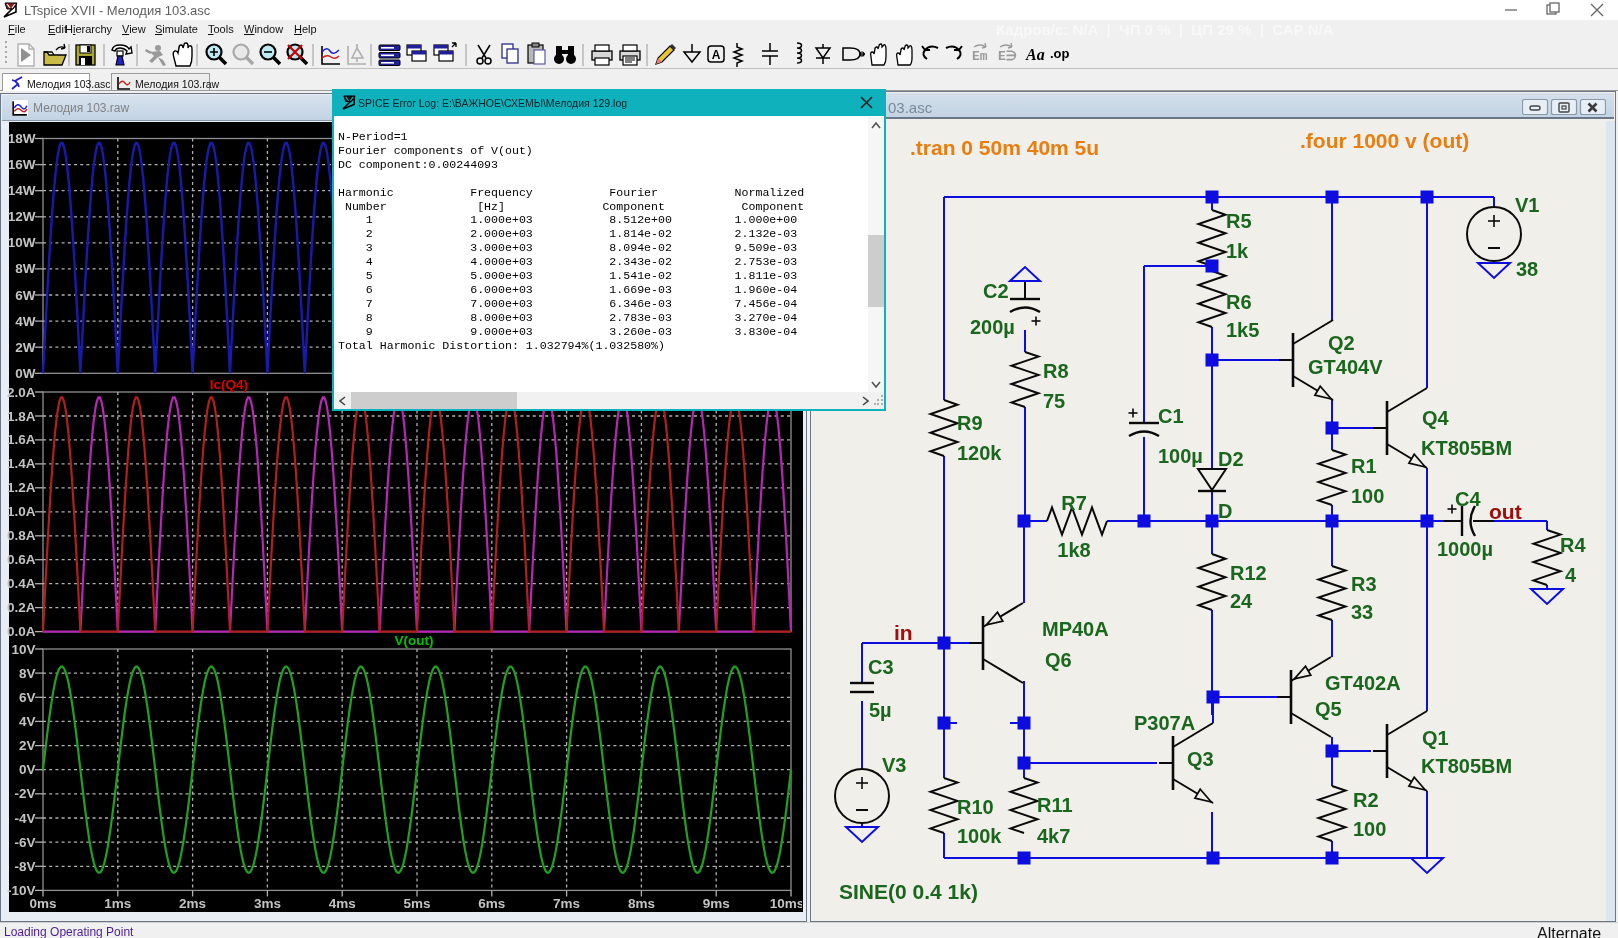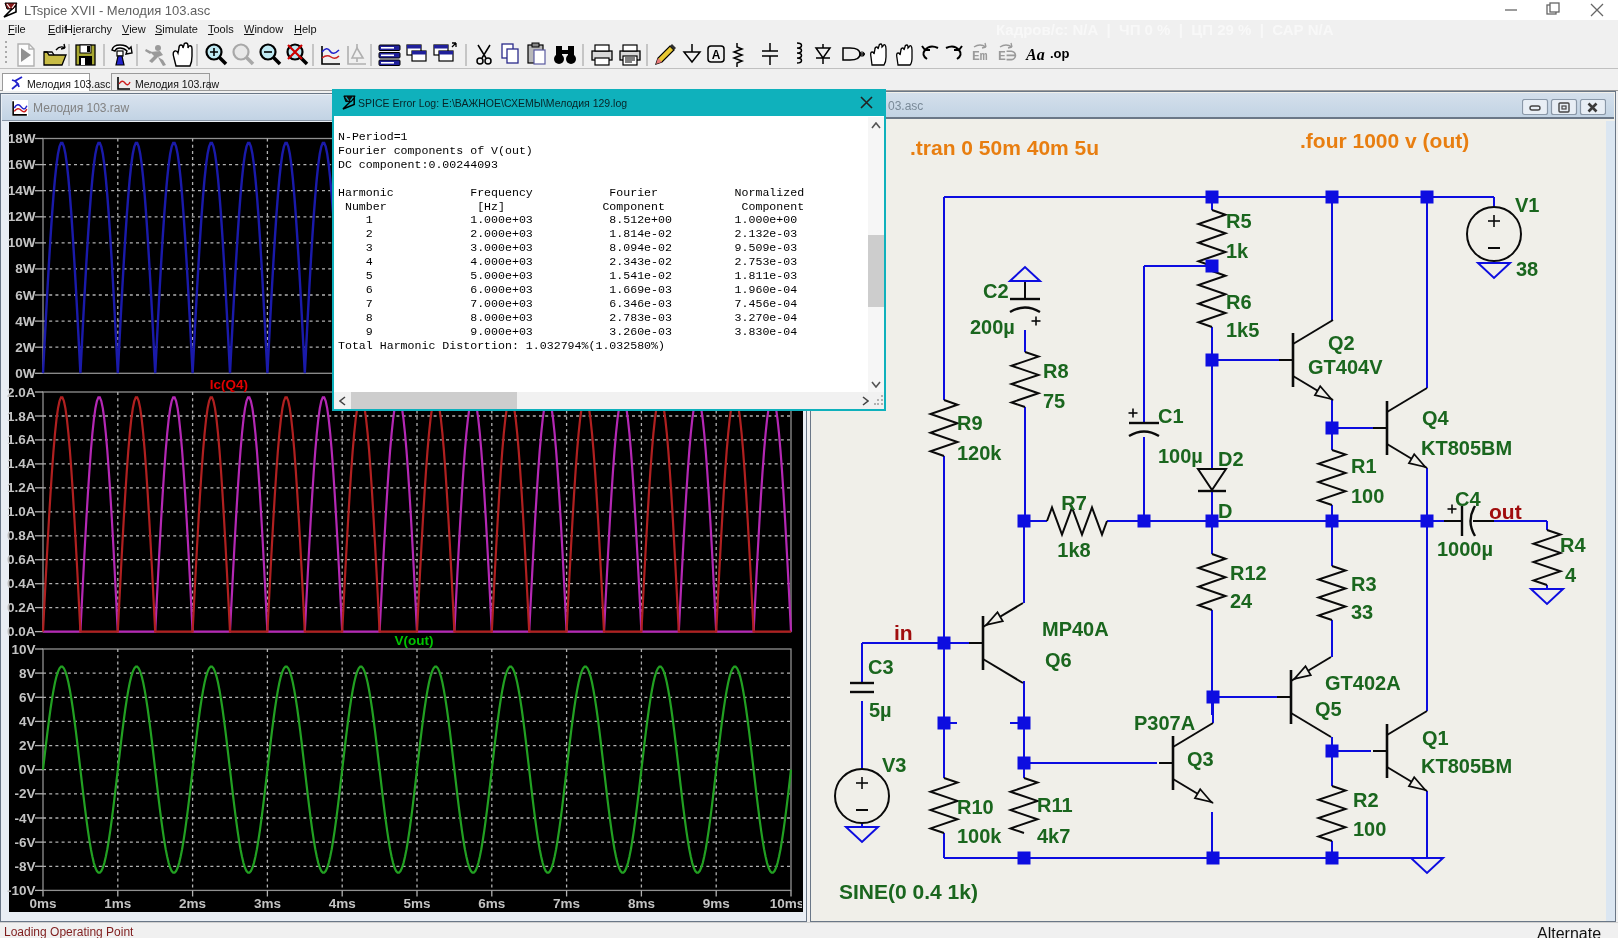--- a/index.html
+++ b/index.html
@@ -340,21 +340,21 @@
     <polyline points="43.0,373.3 44.5,344.4 46.0,315.9 47.5,288.3 49.0,262.1 50.5,237.6 52.0,215.2 53.5,195.4 55.0,178.4 56.5,164.4 58.0,153.7 59.5,146.5 61.0,142.9 62.4,142.9 63.9,146.5 65.4,153.7 66.9,164.4 68.4,178.4 69.9,195.4 71.4,215.2 72.9,237.6 74.4,262.1 75.9,288.3 77.4,315.9 78.9,344.4 80.4,373.3 81.9,344.4 83.4,315.9 84.9,288.3 86.4,262.1 87.9,237.6 89.4,215.2 90.9,195.4 92.4,178.4 93.9,164.4 95.4,153.7 96.9,146.5 98.4,142.9 99.8,142.9 101.3,146.5 102.8,153.7 104.3,164.4 105.8,178.4 107.3,195.4 108.8,215.2 110.3,237.6 111.8,262.1 113.3,288.3 114.8,315.9 116.3,344.4 117.8,373.3 119.3,344.4 120.8,315.9 122.3,288.3 123.8,262.1 125.3,237.6 126.8,215.2 128.3,195.4 129.8,178.4 131.3,164.4 132.8,153.7 134.3,146.5 135.8,142.9 137.2,142.9 138.7,146.5 140.2,153.7 141.7,164.4 143.2,178.4 144.7,195.4 146.2,215.2 147.7,237.6 149.2,262.1 150.7,288.3 152.2,315.9 153.7,344.4 155.2,373.3 156.7,344.4 158.2,315.9 159.7,288.3 161.2,262.1 162.7,237.6 164.2,215.2 165.7,195.4 167.2,178.4 168.7,164.4 170.2,153.7 171.7,146.5 173.2,142.9 174.6,142.9 176.1,146.5 177.6,153.7 179.1,164.4 180.6,178.4 182.1,195.4 183.6,215.2 185.1,237.6 186.6,262.1 188.1,288.3 189.6,315.9 191.1,344.4 192.6,373.3 194.1,344.4 195.6,315.9 197.1,288.3 198.6,262.1 200.1,237.6 201.6,215.2 203.1,195.4 204.6,178.4 206.1,164.4 207.6,153.7 209.1,146.5 210.6,142.9 212.0,142.9 213.5,146.5 215.0,153.7 216.5,164.4 218.0,178.4 219.5,195.4 221.0,215.2 222.5,237.6 224.0,262.1 225.5,288.3 227.0,315.9 228.5,344.4 230.0,373.3 231.5,344.4 233.0,315.9 234.5,288.3 236.0,262.1 237.5,237.6 239.0,215.2 240.5,195.4 242.0,178.4 243.5,164.4 245.0,153.7 246.5,146.5 248.0,142.9 249.4,142.9 250.9,146.5 252.4,153.7 253.9,164.4 255.4,178.4 256.9,195.4 258.4,215.2 259.9,237.6 261.4,262.1 262.9,288.3 264.4,315.9 265.9,344.4 267.4,373.3 268.9,344.4 270.4,315.9 271.9,288.3 273.4,262.1 274.9,237.6 276.4,215.2 277.9,195.4 279.4,178.4 280.9,164.4 282.4,153.7 283.9,146.5 285.4,142.9 286.8,142.9 288.3,146.5 289.8,153.7 291.3,164.4 292.8,178.4 294.3,195.4 295.8,215.2 297.3,237.6 298.8,262.1 300.3,288.3 301.8,315.9 303.3,344.4 304.8,373.3 306.3,344.4 307.8,315.9 309.3,288.3 310.8,262.1 312.3,237.6 313.8,215.2 315.3,195.4 316.8,178.4 318.3,164.4 319.8,153.7 321.3,146.5 322.8,142.9 324.2,142.9 325.7,146.5 327.2,153.7 328.7,164.4 330.2,178.4 331.7,195.4 333.2,215.2 334.7,237.6 336.2,262.1 337.7,288.3 339.2,315.9 340.7,344.4 342.2,373.3 343.7,344.4 345.2,315.9 346.7,288.3 348.2,262.1 349.7,237.6 351.2,215.2 352.7,195.4 354.2,178.4 355.7,164.4 357.2,153.7 358.7,146.5 360.2,142.9 361.6,142.9 363.1,146.5 364.6,153.7 366.1,164.4 367.6,178.4 369.1,195.4 370.6,215.2 372.1,237.6 373.6,262.1 375.1,288.3 376.6,315.9 378.1,344.4 379.6,373.3 381.1,344.4 382.6,315.9 384.1,288.3 385.6,262.1 387.1,237.6 388.6,215.2 390.1,195.4 391.6,178.4 393.1,164.4 394.6,153.7 396.1,146.5 397.6,142.9 399.0,142.9 400.5,146.5 402.0,153.7 403.5,164.4 405.0,178.4 406.5,195.4 408.0,215.2 409.5,237.6 411.0,262.1 412.5,288.3 414.0,315.9 415.5,344.4 417.0,373.3 418.5,344.4 420.0,315.9 421.5,288.3 423.0,262.1 424.5,237.6 426.0,215.2 427.5,195.4 429.0,178.4 430.5,164.4 432.0,153.7 433.5,146.5 435.0,142.9 436.4,142.9 437.9,146.5 439.4,153.7 440.9,164.4 442.4,178.4 443.9,195.4 445.4,215.2 446.9,237.6 448.4,262.1 449.9,288.3 451.4,315.9 452.9,344.4 454.4,373.3 455.9,344.4 457.4,315.9 458.9,288.3 460.4,262.1 461.9,237.6 463.4,215.2 464.9,195.4 466.4,178.4 467.9,164.4 469.4,153.7 470.9,146.5 472.4,142.9 473.8,142.9 475.3,146.5 476.8,153.7 478.3,164.4 479.8,178.4 481.3,195.4 482.8,215.2 484.3,237.6 485.8,262.1 487.3,288.3 488.8,315.9 490.3,344.4 491.8,373.3 493.3,344.4 494.8,315.9 496.3,288.3 497.8,262.1 499.3,237.6 500.8,215.2 502.3,195.4 503.8,178.4 505.3,164.4 506.8,153.7 508.3,146.5 509.8,142.9 511.2,142.9 512.7,146.5 514.2,153.7 515.7,164.4 517.2,178.4 518.7,195.4 520.2,215.2 521.7,237.6 523.2,262.1 524.7,288.3 526.2,315.9 527.7,344.4 529.2,373.3 530.7,344.4 532.2,315.9 533.7,288.3 535.2,262.1 536.7,237.6 538.2,215.2 539.7,195.4 541.2,178.4 542.7,164.4 544.2,153.7 545.7,146.5 547.2,142.9 548.6,142.9 550.1,146.5 551.6,153.7 553.1,164.4 554.6,178.4 556.1,195.4 557.6,215.2 559.1,237.6 560.6,262.1 562.1,288.3 563.6,315.9 565.1,344.4 566.6,373.3 568.1,344.4 569.6,315.9 571.1,288.3 572.6,262.1 574.1,237.6 575.6,215.2 577.1,195.4 578.6,178.4 580.1,164.4 581.6,153.7 583.1,146.5 584.6,142.9 586.0,142.9 587.5,146.5 589.0,153.7 590.5,164.4 592.0,178.4 593.5,195.4 595.0,215.2 596.5,237.6 598.0,262.1 599.5,288.3 601.0,315.9 602.5,344.4 604.0,373.3 605.5,344.4 607.0,315.9 608.5,288.3 610.0,262.1 611.5,237.6 613.0,215.2 614.5,195.4 616.0,178.4 617.5,164.4 619.0,153.7 620.5,146.5 622.0,142.9 623.4,142.9 624.9,146.5 626.4,153.7 627.9,164.4 629.4,178.4 630.9,195.4 632.4,215.2 633.9,237.6 635.4,262.1 636.9,288.3 638.4,315.9 639.9,344.4 641.4,373.3 642.9,344.4 644.4,315.9 645.9,288.3 647.4,262.1 648.9,237.6 650.4,215.2 651.9,195.4 653.4,178.4 654.9,164.4 656.4,153.7 657.9,146.5 659.4,142.9 660.8,142.9 662.3,146.5 663.8,153.7 665.3,164.4 666.8,178.4 668.3,195.4 669.8,215.2 671.3,237.6 672.8,262.1 674.3,288.3 675.8,315.9 677.3,344.4 678.8,373.3 680.3,344.4 681.8,315.9 683.3,288.3 684.8,262.1 686.3,237.6 687.8,215.2 689.3,195.4 690.8,178.4 692.3,164.4 693.8,153.7 695.3,146.5 696.8,142.9 698.2,142.9 699.7,146.5 701.2,153.7 702.7,164.4 704.2,178.4 705.7,195.4 707.2,215.2 708.7,237.6 710.2,262.1 711.7,288.3 713.2,315.9 714.7,344.4 716.2,373.3 717.7,344.4 719.2,315.9 720.7,288.3 722.2,262.1 723.7,237.6 725.2,215.2 726.7,195.4 728.2,178.4 729.7,164.4 731.2,153.7 732.7,146.5 734.2,142.9 735.6,142.9 737.1,146.5 738.6,153.7 740.1,164.4 741.6,178.4 743.1,195.4 744.6,215.2 746.1,237.6 747.6,262.1 749.1,288.3 750.6,315.9 752.1,344.4 753.6,373.3 755.1,344.4 756.6,315.9 758.1,288.3 759.6,262.1 761.1,237.6 762.6,215.2 764.1,195.4 765.6,178.4 767.1,164.4 768.6,153.7 770.1,146.5 771.6,142.9 773.0,142.9 774.5,146.5 776.0,153.7 777.5,164.4 779.0,178.4 780.5,195.4 782.0,215.2 783.5,237.6 785.0,262.1 786.5,288.3 788.0,315.9 789.5,344.4 791.0,373.3" fill="none" stroke="#1a1aaa" stroke-width="2.4"></polyline>
     <polyline points="43.0,631.6 44.5,631.6 46.0,631.6 47.5,631.6 49.0,631.6 50.5,631.6 52.0,631.6 53.5,631.6 55.0,631.6 56.5,631.6 58.0,631.6 59.5,631.6 61.0,631.6 62.4,631.6 63.9,631.6 65.4,631.6 66.9,631.6 68.4,631.6 69.9,631.6 71.4,631.6 72.9,631.6 74.4,631.6 75.9,631.6 77.4,631.6 78.9,631.6 80.4,631.6 81.9,602.2 83.4,573.2 84.9,545.2 86.4,518.5 87.9,493.6 89.4,470.9 90.9,450.7 92.4,433.3 93.9,419.1 95.4,408.3 96.9,401.0 98.4,397.3 99.8,397.3 101.3,401.0 102.8,408.3 104.3,419.1 105.8,433.3 107.3,450.7 108.8,470.9 110.3,493.6 111.8,518.5 113.3,545.2 114.8,573.2 116.3,602.2 117.8,631.6 119.3,631.6 120.8,631.6 122.3,631.6 123.8,631.6 125.3,631.6 126.8,631.6 128.3,631.6 129.8,631.6 131.3,631.6 132.8,631.6 134.3,631.6 135.8,631.6 137.2,631.6 138.7,631.6 140.2,631.6 141.7,631.6 143.2,631.6 144.7,631.6 146.2,631.6 147.7,631.6 149.2,631.6 150.7,631.6 152.2,631.6 153.7,631.6 155.2,631.6 156.7,602.2 158.2,573.2 159.7,545.2 161.2,518.5 162.7,493.6 164.2,470.9 165.7,450.7 167.2,433.3 168.7,419.1 170.2,408.3 171.7,401.0 173.2,397.3 174.6,397.3 176.1,401.0 177.6,408.3 179.1,419.1 180.6,433.3 182.1,450.7 183.6,470.9 185.1,493.6 186.6,518.5 188.1,545.2 189.6,573.2 191.1,602.2 192.6,631.6 194.1,631.6 195.6,631.6 197.1,631.6 198.6,631.6 200.1,631.6 201.6,631.6 203.1,631.6 204.6,631.6 206.1,631.6 207.6,631.6 209.1,631.6 210.6,631.6 212.0,631.6 213.5,631.6 215.0,631.6 216.5,631.6 218.0,631.6 219.5,631.6 221.0,631.6 222.5,631.6 224.0,631.6 225.5,631.6 227.0,631.6 228.5,631.6 230.0,631.6 231.5,602.2 233.0,573.2 234.5,545.2 236.0,518.5 237.5,493.6 239.0,470.9 240.5,450.7 242.0,433.3 243.5,419.1 245.0,408.3 246.5,401.0 248.0,397.3 249.4,397.3 250.9,401.0 252.4,408.3 253.9,419.1 255.4,433.3 256.9,450.7 258.4,470.9 259.9,493.6 261.4,518.5 262.9,545.2 264.4,573.2 265.9,602.2 267.4,631.6 268.9,631.6 270.4,631.6 271.9,631.6 273.4,631.6 274.9,631.6 276.4,631.6 277.9,631.6 279.4,631.6 280.9,631.6 282.4,631.6 283.9,631.6 285.4,631.6 286.8,631.6 288.3,631.6 289.8,631.6 291.3,631.6 292.8,631.6 294.3,631.6 295.8,631.6 297.3,631.6 298.8,631.6 300.3,631.6 301.8,631.6 303.3,631.6 304.8,631.6 306.3,602.2 307.8,573.2 309.3,545.2 310.8,518.5 312.3,493.6 313.8,470.9 315.3,450.7 316.8,433.3 318.3,419.1 319.8,408.3 321.3,401.0 322.8,397.3 324.2,397.3 325.7,401.0 327.2,408.3 328.7,419.1 330.2,433.3 331.7,450.7 333.2,470.9 334.7,493.6 336.2,518.5 337.7,545.2 339.2,573.2 340.7,602.2 342.2,631.6 343.7,631.6 345.2,631.6 346.7,631.6 348.2,631.6 349.7,631.6 351.2,631.6 352.7,631.6 354.2,631.6 355.7,631.6 357.2,631.6 358.7,631.6 360.2,631.6 361.6,631.6 363.1,631.6 364.6,631.6 366.1,631.6 367.6,631.6 369.1,631.6 370.6,631.6 372.1,631.6 373.6,631.6 375.1,631.6 376.6,631.6 378.1,631.6 379.6,631.6 381.1,602.2 382.6,573.2 384.1,545.2 385.6,518.5 387.1,493.6 388.6,470.9 390.1,450.7 391.6,433.3 393.1,419.1 394.6,408.3 396.1,401.0 397.6,397.3 399.0,397.3 400.5,401.0 402.0,408.3 403.5,419.1 405.0,433.3 406.5,450.7 408.0,470.9 409.5,493.6 411.0,518.5 412.5,545.2 414.0,573.2 415.5,602.2 417.0,631.6 418.5,631.6 420.0,631.6 421.5,631.6 423.0,631.6 424.5,631.6 426.0,631.6 427.5,631.6 429.0,631.6 430.5,631.6 432.0,631.6 433.5,631.6 435.0,631.6 436.4,631.6 437.9,631.6 439.4,631.6 440.9,631.6 442.4,631.6 443.9,631.6 445.4,631.6 446.9,631.6 448.4,631.6 449.9,631.6 451.4,631.6 452.9,631.6 454.4,631.6 455.9,602.2 457.4,573.2 458.9,545.2 460.4,518.5 461.9,493.6 463.4,470.9 464.9,450.7 466.4,433.3 467.9,419.1 469.4,408.3 470.9,401.0 472.4,397.3 473.8,397.3 475.3,401.0 476.8,408.3 478.3,419.1 479.8,433.3 481.3,450.7 482.8,470.9 484.3,493.6 485.8,518.5 487.3,545.2 488.8,573.2 490.3,602.2 491.8,631.6 493.3,631.6 494.8,631.6 496.3,631.6 497.8,631.6 499.3,631.6 500.8,631.6 502.3,631.6 503.8,631.6 505.3,631.6 506.8,631.6 508.3,631.6 509.8,631.6 511.2,631.6 512.7,631.6 514.2,631.6 515.7,631.6 517.2,631.6 518.7,631.6 520.2,631.6 521.7,631.6 523.2,631.6 524.7,631.6 526.2,631.6 527.7,631.6 529.2,631.6 530.7,602.2 532.2,573.2 533.7,545.2 535.2,518.5 536.7,493.6 538.2,470.9 539.7,450.7 541.2,433.3 542.7,419.1 544.2,408.3 545.7,401.0 547.2,397.3 548.6,397.3 550.1,401.0 551.6,408.3 553.1,419.1 554.6,433.3 556.1,450.7 557.6,470.9 559.1,493.6 560.6,518.5 562.1,545.2 563.6,573.2 565.1,602.2 566.6,631.6 568.1,631.6 569.6,631.6 571.1,631.6 572.6,631.6 574.1,631.6 575.6,631.6 577.1,631.6 578.6,631.6 580.1,631.6 581.6,631.6 583.1,631.6 584.6,631.6 586.0,631.6 587.5,631.6 589.0,631.6 590.5,631.6 592.0,631.6 593.5,631.6 595.0,631.6 596.5,631.6 598.0,631.6 599.5,631.6 601.0,631.6 602.5,631.6 604.0,631.6 605.5,602.2 607.0,573.2 608.5,545.2 610.0,518.5 611.5,493.6 613.0,470.9 614.5,450.7 616.0,433.3 617.5,419.1 619.0,408.3 620.5,401.0 622.0,397.3 623.4,397.3 624.9,401.0 626.4,408.3 627.9,419.1 629.4,433.3 630.9,450.7 632.4,470.9 633.9,493.6 635.4,518.5 636.9,545.2 638.4,573.2 639.9,602.2 641.4,631.6 642.9,631.6 644.4,631.6 645.9,631.6 647.4,631.6 648.9,631.6 650.4,631.6 651.9,631.6 653.4,631.6 654.9,631.6 656.4,631.6 657.9,631.6 659.4,631.6 660.8,631.6 662.3,631.6 663.8,631.6 665.3,631.6 666.8,631.6 668.3,631.6 669.8,631.6 671.3,631.6 672.8,631.6 674.3,631.6 675.8,631.6 677.3,631.6 678.8,631.6 680.3,602.2 681.8,573.2 683.3,545.2 684.8,518.5 686.3,493.6 687.8,470.9 689.3,450.7 690.8,433.3 692.3,419.1 693.8,408.3 695.3,401.0 696.8,397.3 698.2,397.3 699.7,401.0 701.2,408.3 702.7,419.1 704.2,433.3 705.7,450.7 707.2,470.9 708.7,493.6 710.2,518.5 711.7,545.2 713.2,573.2 714.7,602.2 716.2,631.6 717.7,631.6 719.2,631.6 720.7,631.6 722.2,631.6 723.7,631.6 725.2,631.6 726.7,631.6 728.2,631.6 729.7,631.6 731.2,631.6 732.7,631.6 734.2,631.6 735.6,631.6 737.1,631.6 738.6,631.6 740.1,631.6 741.6,631.6 743.1,631.6 744.6,631.6 746.1,631.6 747.6,631.6 749.1,631.6 750.6,631.6 752.1,631.6 753.6,631.6 755.1,602.2 756.6,573.2 758.1,545.2 759.6,518.5 761.1,493.6 762.6,470.9 764.1,450.7 765.6,433.3 767.1,419.1 768.6,408.3 770.1,401.0 771.6,397.3 773.0,397.3 774.5,401.0 776.0,408.3 777.5,419.1 779.0,433.3 780.5,450.7 782.0,470.9 783.5,493.6 785.0,518.5 786.5,545.2 788.0,573.2 789.5,602.2 791.0,631.6" fill="none" stroke="#b428b4" stroke-width="2.2"></polyline>
     <polyline points="43.0,631.6 44.5,602.2 46.0,573.2 47.5,545.2 49.0,518.5 50.5,493.6 52.0,470.9 53.5,450.7 55.0,433.3 56.5,419.1 58.0,408.3 59.5,401.0 61.0,397.3 62.4,397.3 63.9,401.0 65.4,408.3 66.9,419.1 68.4,433.3 69.9,450.7 71.4,470.9 72.9,493.6 74.4,518.5 75.9,545.2 77.4,573.2 78.9,602.2 80.4,631.6 81.9,631.6 83.4,631.6 84.9,631.6 86.4,631.6 87.9,631.6 89.4,631.6 90.9,631.6 92.4,631.6 93.9,631.6 95.4,631.6 96.9,631.6 98.4,631.6 99.8,631.6 101.3,631.6 102.8,631.6 104.3,631.6 105.8,631.6 107.3,631.6 108.8,631.6 110.3,631.6 111.8,631.6 113.3,631.6 114.8,631.6 116.3,631.6 117.8,631.6 119.3,602.2 120.8,573.2 122.3,545.2 123.8,518.5 125.3,493.6 126.8,470.9 128.3,450.7 129.8,433.3 131.3,419.1 132.8,408.3 134.3,401.0 135.8,397.3 137.2,397.3 138.7,401.0 140.2,408.3 141.7,419.1 143.2,433.3 144.7,450.7 146.2,470.9 147.7,493.6 149.2,518.5 150.7,545.2 152.2,573.2 153.7,602.2 155.2,631.6 156.7,631.6 158.2,631.6 159.7,631.6 161.2,631.6 162.7,631.6 164.2,631.6 165.7,631.6 167.2,631.6 168.7,631.6 170.2,631.6 171.7,631.6 173.2,631.6 174.6,631.6 176.1,631.6 177.6,631.6 179.1,631.6 180.6,631.6 182.1,631.6 183.6,631.6 185.1,631.6 186.6,631.6 188.1,631.6 189.6,631.6 191.1,631.6 192.6,631.6 194.1,602.2 195.6,573.2 197.1,545.2 198.6,518.5 200.1,493.6 201.6,470.9 203.1,450.7 204.6,433.3 206.1,419.1 207.6,408.3 209.1,401.0 210.6,397.3 212.0,397.3 213.5,401.0 215.0,408.3 216.5,419.1 218.0,433.3 219.5,450.7 221.0,470.9 222.5,493.6 224.0,518.5 225.5,545.2 227.0,573.2 228.5,602.2 230.0,631.6 231.5,631.6 233.0,631.6 234.5,631.6 236.0,631.6 237.5,631.6 239.0,631.6 240.5,631.6 242.0,631.6 243.5,631.6 245.0,631.6 246.5,631.6 248.0,631.6 249.4,631.6 250.9,631.6 252.4,631.6 253.9,631.6 255.4,631.6 256.9,631.6 258.4,631.6 259.9,631.6 261.4,631.6 262.9,631.6 264.4,631.6 265.9,631.6 267.4,631.6 268.9,602.2 270.4,573.2 271.9,545.2 273.4,518.5 274.9,493.6 276.4,470.9 277.9,450.7 279.4,433.3 280.9,419.1 282.4,408.3 283.9,401.0 285.4,397.3 286.8,397.3 288.3,401.0 289.8,408.3 291.3,419.1 292.8,433.3 294.3,450.7 295.8,470.9 297.3,493.6 298.8,518.5 300.3,545.2 301.8,573.2 303.3,602.2 304.8,631.6 306.3,631.6 307.8,631.6 309.3,631.6 310.8,631.6 312.3,631.6 313.8,631.6 315.3,631.6 316.8,631.6 318.3,631.6 319.8,631.6 321.3,631.6 322.8,631.6 324.2,631.6 325.7,631.6 327.2,631.6 328.7,631.6 330.2,631.6 331.7,631.6 333.2,631.6 334.7,631.6 336.2,631.6 337.7,631.6 339.2,631.6 340.7,631.6 342.2,631.6 343.7,602.2 345.2,573.2 346.7,545.2 348.2,518.5 349.7,493.6 351.2,470.9 352.7,450.7 354.2,433.3 355.7,419.1 357.2,408.3 358.7,401.0 360.2,397.3 361.6,397.3 363.1,401.0 364.6,408.3 366.1,419.1 367.6,433.3 369.1,450.7 370.6,470.9 372.1,493.6 373.6,518.5 375.1,545.2 376.6,573.2 378.1,602.2 379.6,631.6 381.1,631.6 382.6,631.6 384.1,631.6 385.6,631.6 387.1,631.6 388.6,631.6 390.1,631.6 391.6,631.6 393.1,631.6 394.6,631.6 396.1,631.6 397.6,631.6 399.0,631.6 400.5,631.6 402.0,631.6 403.5,631.6 405.0,631.6 406.5,631.6 408.0,631.6 409.5,631.6 411.0,631.6 412.5,631.6 414.0,631.6 415.5,631.6 417.0,631.6 418.5,602.2 420.0,573.2 421.5,545.2 423.0,518.5 424.5,493.6 426.0,470.9 427.5,450.7 429.0,433.3 430.5,419.1 432.0,408.3 433.5,401.0 435.0,397.3 436.4,397.3 437.9,401.0 439.4,408.3 440.9,419.1 442.4,433.3 443.9,450.7 445.4,470.9 446.9,493.6 448.4,518.5 449.9,545.2 451.4,573.2 452.9,602.2 454.4,631.6 455.9,631.6 457.4,631.6 458.9,631.6 460.4,631.6 461.9,631.6 463.4,631.6 464.9,631.6 466.4,631.6 467.9,631.6 469.4,631.6 470.9,631.6 472.4,631.6 473.8,631.6 475.3,631.6 476.8,631.6 478.3,631.6 479.8,631.6 481.3,631.6 482.8,631.6 484.3,631.6 485.8,631.6 487.3,631.6 488.8,631.6 490.3,631.6 491.8,631.6 493.3,602.2 494.8,573.2 496.3,545.2 497.8,518.5 499.3,493.6 500.8,470.9 502.3,450.7 503.8,433.3 505.3,419.1 506.8,408.3 508.3,401.0 509.8,397.3 511.2,397.3 512.7,401.0 514.2,408.3 515.7,419.1 517.2,433.3 518.7,450.7 520.2,470.9 521.7,493.6 523.2,518.5 524.7,545.2 526.2,573.2 527.7,602.2 529.2,631.6 530.7,631.6 532.2,631.6 533.7,631.6 535.2,631.6 536.7,631.6 538.2,631.6 539.7,631.6 541.2,631.6 542.7,631.6 544.2,631.6 545.7,631.6 547.2,631.6 548.6,631.6 550.1,631.6 551.6,631.6 553.1,631.6 554.6,631.6 556.1,631.6 557.6,631.6 559.1,631.6 560.6,631.6 562.1,631.6 563.6,631.6 565.1,631.6 566.6,631.6 568.1,602.2 569.6,573.2 571.1,545.2 572.6,518.5 574.1,493.6 575.6,470.9 577.1,450.7 578.6,433.3 580.1,419.1 581.6,408.3 583.1,401.0 584.6,397.3 586.0,397.3 587.5,401.0 589.0,408.3 590.5,419.1 592.0,433.3 593.5,450.7 595.0,470.9 596.5,493.6 598.0,518.5 599.5,545.2 601.0,573.2 602.5,602.2 604.0,631.6 605.5,631.6 607.0,631.6 608.5,631.6 610.0,631.6 611.5,631.6 613.0,631.6 614.5,631.6 616.0,631.6 617.5,631.6 619.0,631.6 620.5,631.6 622.0,631.6 623.4,631.6 624.9,631.6 626.4,631.6 627.9,631.6 629.4,631.6 630.9,631.6 632.4,631.6 633.9,631.6 635.4,631.6 636.9,631.6 638.4,631.6 639.9,631.6 641.4,631.6 642.9,602.2 644.4,573.2 645.9,545.2 647.4,518.5 648.9,493.6 650.4,470.9 651.9,450.7 653.4,433.3 654.9,419.1 656.4,408.3 657.9,401.0 659.4,397.3 660.8,397.3 662.3,401.0 663.8,408.3 665.3,419.1 666.8,433.3 668.3,450.7 669.8,470.9 671.3,493.6 672.8,518.5 674.3,545.2 675.8,573.2 677.3,602.2 678.8,631.6 680.3,631.6 681.8,631.6 683.3,631.6 684.8,631.6 686.3,631.6 687.8,631.6 689.3,631.6 690.8,631.6 692.3,631.6 693.8,631.6 695.3,631.6 696.8,631.6 698.2,631.6 699.7,631.6 701.2,631.6 702.7,631.6 704.2,631.6 705.7,631.6 707.2,631.6 708.7,631.6 710.2,631.6 711.7,631.6 713.2,631.6 714.7,631.6 716.2,631.6 717.7,602.2 719.2,573.2 720.7,545.2 722.2,518.5 723.7,493.6 725.2,470.9 726.7,450.7 728.2,433.3 729.7,419.1 731.2,408.3 732.7,401.0 734.2,397.3 735.6,397.3 737.1,401.0 738.6,408.3 740.1,419.1 741.6,433.3 743.1,450.7 744.6,470.9 746.1,493.6 747.6,518.5 749.1,545.2 750.6,573.2 752.1,602.2 753.6,631.6 755.1,631.6 756.6,631.6 758.1,631.6 759.6,631.6 761.1,631.6 762.6,631.6 764.1,631.6 765.6,631.6 767.1,631.6 768.6,631.6 770.1,631.6 771.6,631.6 773.0,631.6 774.5,631.6 776.0,631.6 777.5,631.6 779.0,631.6 780.5,631.6 782.0,631.6 783.5,631.6 785.0,631.6 786.5,631.6 788.0,631.6 789.5,631.6 791.0,631.6" fill="none" stroke="#b02020" stroke-width="2.2"></polyline>
     <polyline points="43.0,769.7 44.5,756.8 46.0,744.0 47.5,731.7 49.0,720.0 50.5,709.0 52.0,699.1 53.5,690.2 55.0,682.6 56.5,676.3 58.0,671.6 59.5,668.3 61.0,666.7 62.4,666.7 63.9,668.3 65.4,671.6 66.9,676.3 68.4,682.6 69.9,690.2 71.4,699.1 72.9,709.0 74.4,720.0 75.9,731.7 77.4,744.0 78.9,756.8 80.4,769.7 81.9,782.6 83.4,795.4 84.9,807.7 86.4,819.4 87.9,830.4 89.4,840.3 90.9,849.2 92.4,856.8 93.9,863.1 95.4,867.8 96.9,871.1 98.4,872.7 99.8,872.7 101.3,871.1 102.8,867.8 104.3,863.1 105.8,856.8 107.3,849.2 108.8,840.3 110.3,830.4 111.8,819.4 113.3,807.7 114.8,795.4 116.3,782.6 117.8,769.7 119.3,756.8 120.8,744.0 122.3,731.7 123.8,720.0 125.3,709.0 126.8,699.1 128.3,690.2 129.8,682.6 131.3,676.3 132.8,671.6 134.3,668.3 135.8,666.7 137.2,666.7 138.7,668.3 140.2,671.6 141.7,676.3 143.2,682.6 144.7,690.2 146.2,699.1 147.7,709.0 149.2,720.0 150.7,731.7 152.2,744.0 153.7,756.8 155.2,769.7 156.7,782.6 158.2,795.4 159.7,807.7 161.2,819.4 162.7,830.4 164.2,840.3 165.7,849.2 167.2,856.8 168.7,863.1 170.2,867.8 171.7,871.1 173.2,872.7 174.6,872.7 176.1,871.1 177.6,867.8 179.1,863.1 180.6,856.8 182.1,849.2 183.6,840.3 185.1,830.4 186.6,819.4 188.1,807.7 189.6,795.4 191.1,782.6 192.6,769.7 194.1,756.8 195.6,744.0 197.1,731.7 198.6,720.0 200.1,709.0 201.6,699.1 203.1,690.2 204.6,682.6 206.1,676.3 207.6,671.6 209.1,668.3 210.6,666.7 212.0,666.7 213.5,668.3 215.0,671.6 216.5,676.3 218.0,682.6 219.5,690.2 221.0,699.1 222.5,709.0 224.0,720.0 225.5,731.7 227.0,744.0 228.5,756.8 230.0,769.7 231.5,782.6 233.0,795.4 234.5,807.7 236.0,819.4 237.5,830.4 239.0,840.3 240.5,849.2 242.0,856.8 243.5,863.1 245.0,867.8 246.5,871.1 248.0,872.7 249.4,872.7 250.9,871.1 252.4,867.8 253.9,863.1 255.4,856.8 256.9,849.2 258.4,840.3 259.9,830.4 261.4,819.4 262.9,807.7 264.4,795.4 265.9,782.6 267.4,769.7 268.9,756.8 270.4,744.0 271.9,731.7 273.4,720.0 274.9,709.0 276.4,699.1 277.9,690.2 279.4,682.6 280.9,676.3 282.4,671.6 283.9,668.3 285.4,666.7 286.8,666.7 288.3,668.3 289.8,671.6 291.3,676.3 292.8,682.6 294.3,690.2 295.8,699.1 297.3,709.0 298.8,720.0 300.3,731.7 301.8,744.0 303.3,756.8 304.8,769.7 306.3,782.6 307.8,795.4 309.3,807.7 310.8,819.4 312.3,830.4 313.8,840.3 315.3,849.2 316.8,856.8 318.3,863.1 319.8,867.8 321.3,871.1 322.8,872.7 324.2,872.7 325.7,871.1 327.2,867.8 328.7,863.1 330.2,856.8 331.7,849.2 333.2,840.3 334.7,830.4 336.2,819.4 337.7,807.7 339.2,795.4 340.7,782.6 342.2,769.7 343.7,756.8 345.2,744.0 346.7,731.7 348.2,720.0 349.7,709.0 351.2,699.1 352.7,690.2 354.2,682.6 355.7,676.3 357.2,671.6 358.7,668.3 360.2,666.7 361.6,666.7 363.1,668.3 364.6,671.6 366.1,676.3 367.6,682.6 369.1,690.2 370.6,699.1 372.1,709.0 373.6,720.0 375.1,731.7 376.6,744.0 378.1,756.8 379.6,769.7 381.1,782.6 382.6,795.4 384.1,807.7 385.6,819.4 387.1,830.4 388.6,840.3 390.1,849.2 391.6,856.8 393.1,863.1 394.6,867.8 396.1,871.1 397.6,872.7 399.0,872.7 400.5,871.1 402.0,867.8 403.5,863.1 405.0,856.8 406.5,849.2 408.0,840.3 409.5,830.4 411.0,819.4 412.5,807.7 414.0,795.4 415.5,782.6 417.0,769.7 418.5,756.8 420.0,744.0 421.5,731.7 423.0,720.0 424.5,709.0 426.0,699.1 427.5,690.2 429.0,682.6 430.5,676.3 432.0,671.6 433.5,668.3 435.0,666.7 436.4,666.7 437.9,668.3 439.4,671.6 440.9,676.3 442.4,682.6 443.9,690.2 445.4,699.1 446.9,709.0 448.4,720.0 449.9,731.7 451.4,744.0 452.9,756.8 454.4,769.7 455.9,782.6 457.4,795.4 458.9,807.7 460.4,819.4 461.9,830.4 463.4,840.3 464.9,849.2 466.4,856.8 467.9,863.1 469.4,867.8 470.9,871.1 472.4,872.7 473.8,872.7 475.3,871.1 476.8,867.8 478.3,863.1 479.8,856.8 481.3,849.2 482.8,840.3 484.3,830.4 485.8,819.4 487.3,807.7 488.8,795.4 490.3,782.6 491.8,769.7 493.3,756.8 494.8,744.0 496.3,731.7 497.8,720.0 499.3,709.0 500.8,699.1 502.3,690.2 503.8,682.6 505.3,676.3 506.8,671.6 508.3,668.3 509.8,666.7 511.2,666.7 512.7,668.3 514.2,671.6 515.7,676.3 517.2,682.6 518.7,690.2 520.2,699.1 521.7,709.0 523.2,720.0 524.7,731.7 526.2,744.0 527.7,756.8 529.2,769.7 530.7,782.6 532.2,795.4 533.7,807.7 535.2,819.4 536.7,830.4 538.2,840.3 539.7,849.2 541.2,856.8 542.7,863.1 544.2,867.8 545.7,871.1 547.2,872.7 548.6,872.7 550.1,871.1 551.6,867.8 553.1,863.1 554.6,856.8 556.1,849.2 557.6,840.3 559.1,830.4 560.6,819.4 562.1,807.7 563.6,795.4 565.1,782.6 566.6,769.7 568.1,756.8 569.6,744.0 571.1,731.7 572.6,720.0 574.1,709.0 575.6,699.1 577.1,690.2 578.6,682.6 580.1,676.3 581.6,671.6 583.1,668.3 584.6,666.7 586.0,666.7 587.5,668.3 589.0,671.6 590.5,676.3 592.0,682.6 593.5,690.2 595.0,699.1 596.5,709.0 598.0,720.0 599.5,731.7 601.0,744.0 602.5,756.8 604.0,769.7 605.5,782.6 607.0,795.4 608.5,807.7 610.0,819.4 611.5,830.4 613.0,840.3 614.5,849.2 616.0,856.8 617.5,863.1 619.0,867.8 620.5,871.1 622.0,872.7 623.4,872.7 624.9,871.1 626.4,867.8 627.9,863.1 629.4,856.8 630.9,849.2 632.4,840.3 633.9,830.4 635.4,819.4 636.9,807.7 638.4,795.4 639.9,782.6 641.4,769.7 642.9,756.8 644.4,744.0 645.9,731.7 647.4,720.0 648.9,709.0 650.4,699.1 651.9,690.2 653.4,682.6 654.9,676.3 656.4,671.6 657.9,668.3 659.4,666.7 660.8,666.7 662.3,668.3 663.8,671.6 665.3,676.3 666.8,682.6 668.3,690.2 669.8,699.1 671.3,709.0 672.8,720.0 674.3,731.7 675.8,744.0 677.3,756.8 678.8,769.7 680.3,782.6 681.8,795.4 683.3,807.7 684.8,819.4 686.3,830.4 687.8,840.3 689.3,849.2 690.8,856.8 692.3,863.1 693.8,867.8 695.3,871.1 696.8,872.7 698.2,872.7 699.7,871.1 701.2,867.8 702.7,863.1 704.2,856.8 705.7,849.2 707.2,840.3 708.7,830.4 710.2,819.4 711.7,807.7 713.2,795.4 714.7,782.6 716.2,769.7 717.7,756.8 719.2,744.0 720.7,731.7 722.2,720.0 723.7,709.0 725.2,699.1 726.7,690.2 728.2,682.6 729.7,676.3 731.2,671.6 732.7,668.3 734.2,666.7 735.6,666.7 737.1,668.3 738.6,671.6 740.1,676.3 741.6,682.6 743.1,690.2 744.6,699.1 746.1,709.0 747.6,720.0 749.1,731.7 750.6,744.0 752.1,756.8 753.6,769.7 755.1,782.6 756.6,795.4 758.1,807.7 759.6,819.4 761.1,830.4 762.6,840.3 764.1,849.2 765.6,856.8 767.1,863.1 768.6,867.8 770.1,871.1 771.6,872.7 773.0,872.7 774.5,871.1 776.0,867.8 777.5,863.1 779.0,856.8 780.5,849.2 782.0,840.3 783.5,830.4 785.0,819.4 786.5,807.7 788.0,795.4 789.5,782.6 791.0,769.7" fill="none" stroke="#22a022" stroke-width="2.2"></polyline>
     <text x="229" y="389" text-anchor="middle" fill="#e00000" style="font-family:&quot;Liberation Sans&quot;,sans-serif;font-weight:bold;font-size:13.5px">Ic(Q4)</text>
     <text x="414" y="644.5" text-anchor="middle" fill="#00c400" style="font-family:&quot;Liberation Sans&quot;,sans-serif;font-weight:bold;font-size:13.5px">V(out)</text>
   </svg>
 
 <div class="abs" style="left:810px;top:91px;width:806px;height:831px;background:#f0efe9;border:1px solid #6a7787">
   <div class="abs" style="left:1px;top:1px;width:802px;height:26px;background:linear-gradient(#d4dfeb,#c2d3e4);border-bottom:2px solid #6a7787">
-    <span class="abs" style="left:76px;top:6px;font-size:12px;color:#7a8a98">03.asc</span>
+    <span class="abs" style="left:76px;top:6px;font-size:15px;color:#7a8a98">03.asc</span>
     <svg class="abs" style="left:710px;top:6px" width="84" height="17" viewBox="0 0 84 17">
       <g fill="#e8eef5" stroke="#8a98a8" stroke-width="1.2">
         <rect x="0.5" y="0.5" width="25" height="15" rx="2"></rect>
         <rect x="29.5" y="0.5" width="25" height="15" rx="2"></rect>
         <rect x="58.5" y="0.5" width="25" height="15" rx="2"></rect>
       </g>
       <rect x="8" y="7" width="10" height="4" rx="2" fill="none" stroke="#444" stroke-width="1.4"></rect>
       <rect x="37" y="4" width="10" height="9" rx="1" fill="none" stroke="#444" stroke-width="1.4"></rect>
       <rect x="40" y="7" width="4" height="3" fill="none" stroke="#444" stroke-width="1.2"></rect>
       <path d="M 66.5 4.5 L 74.5 12.5 M 74.5 4.5 L 66.5 12.5" stroke="#3a3a3a" stroke-width="2.6" fill="none"></path>
@@ -619,15 +619,15 @@
           <rect x="7" y="8" width="2" height="2"></rect>
           <rect x="3" y="4" width="2" height="2"></rect>
           <rect x="3" y="8" width="2" height="2"></rect>
           <rect x="0" y="8" width="2" height="2"></rect>
         </g>
       </svg>
   </div>
 </div>
 
 <div class="abs" style="left:0;top:922px;width:1618px;height:16px;background:#f0f0f0;border-top:1px solid #d0d0d0">
-  <span class="abs" style="left:4px;top:2px;font-size:12px;color:#7f1d1d">Loading Operating Point</span>
+  <span class="abs" style="left:4px;top:2px;font-size:12px;color:#4c1d95">Loading Operating Point</span>
   <span class="abs" style="left:1537px;top:2px;font-size:16px;color:#111">Alternate</span>
 </div>
 
 </body></html>

